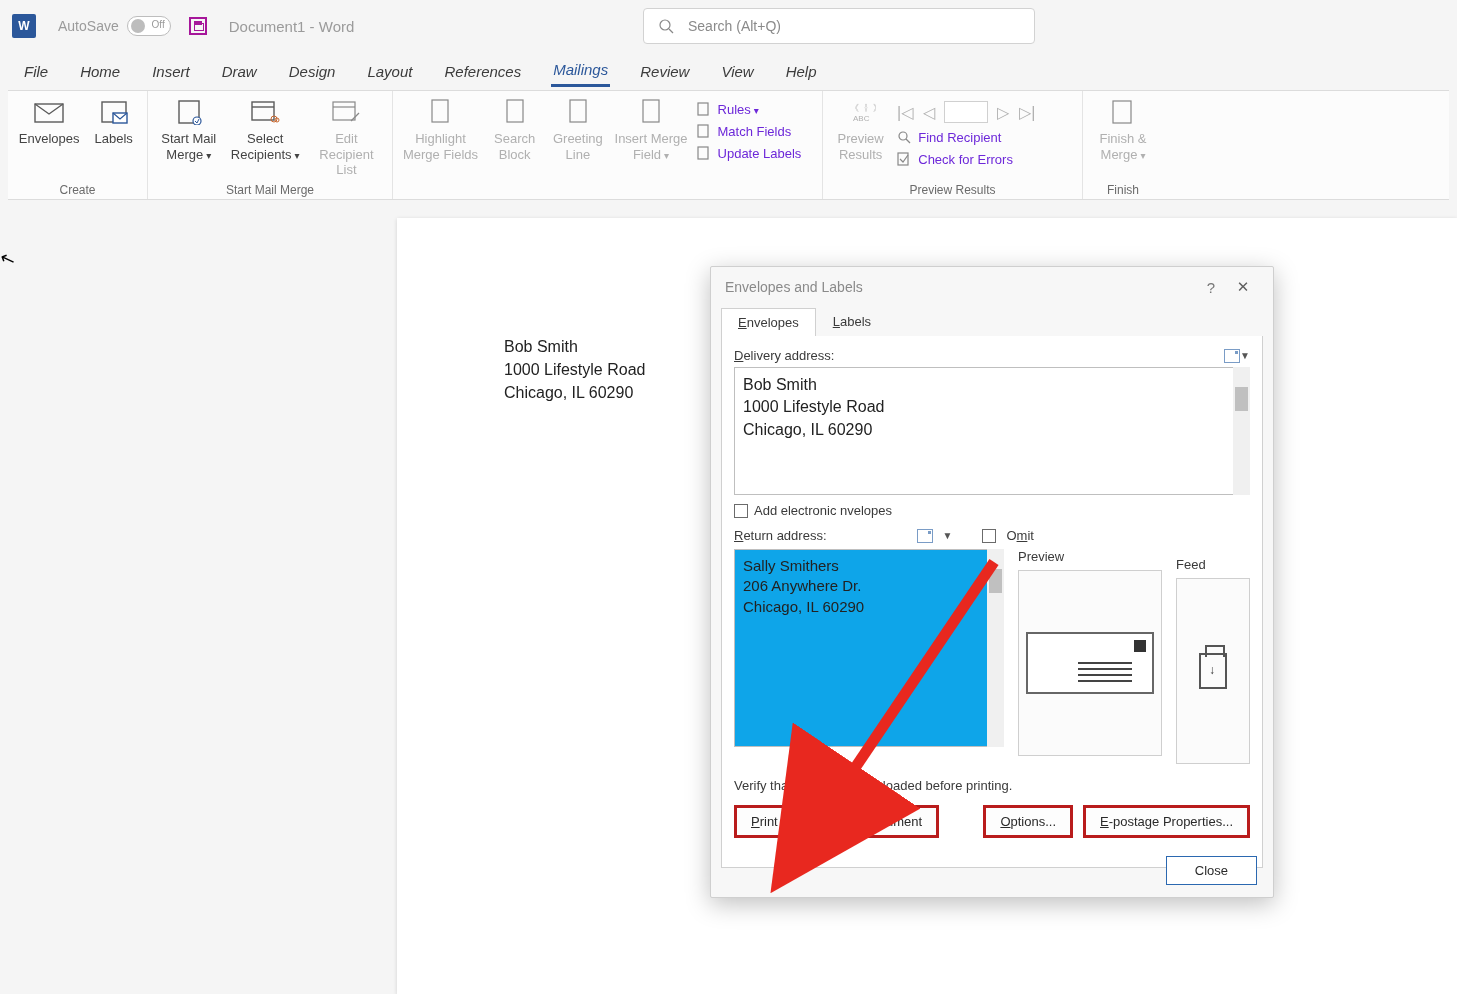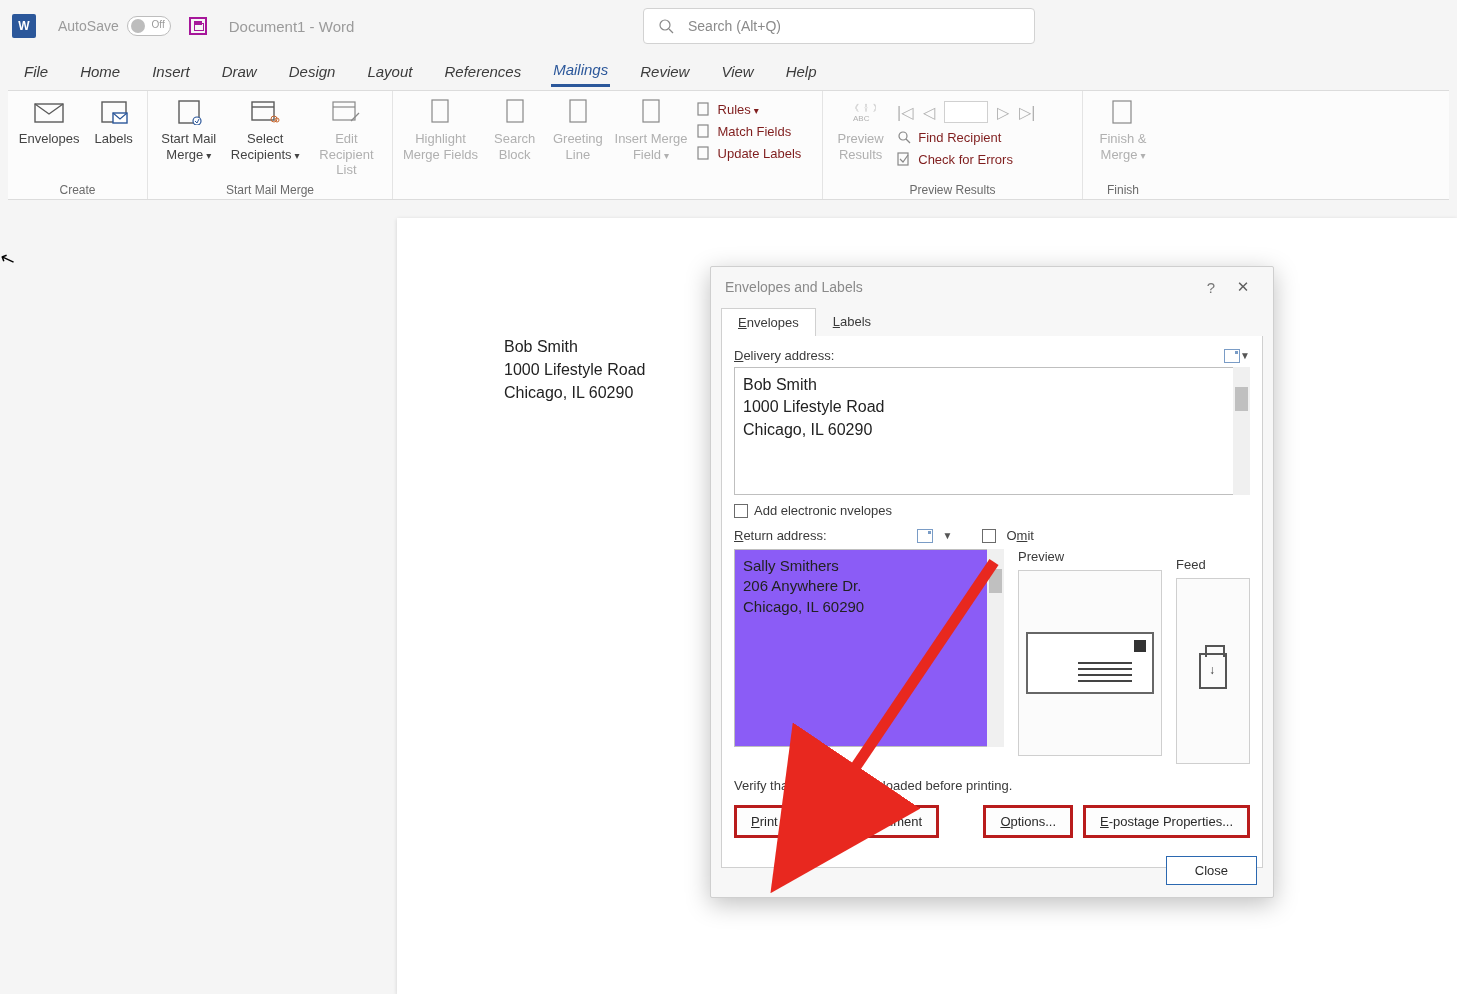--- a/index.html
+++ b/index.html
@@ -28,21 +28,21 @@
   
   .ribbon { height: 110px; background: #fcfcfc; border: 1px solid #dcdcdc; border-left: none; border-right: none; margin: 0 8px; display: flex; }
   .ribbon-group { border-right: 1px solid #e4e4e4; display: flex; flex-direction: column; padding: 4px 8px 0 8px; }
   .group-label { text-align: center; font-size: 12px; color: #6b6b6b; padding: 2px 0; margin-top: auto; }
   .group-body { display: flex; gap: 6px; align-items: flex-start; padding-top: 2px; }
   .rbtn { display: flex; flex-direction: column; align-items: center; width: 68px; color: #444; font-size: 13px; text-align: center; line-height: 1.2; }
   .rbtn.disabled { color: #b0b0b0; }
   .rbtn .ic { width: 32px; height: 30px; margin-bottom: 4px; display: flex; align-items: center; justify-content: center; }
   .drop-arrow::after { content: "▾"; font-size: 10px; margin-left: 3px; color: inherit; }
   .stack { display: flex; flex-direction: column; gap: 6px; padding-top: 4px; }
-  .srow { display: flex; align-items: center; gap: 6px; font-size: 13px; color: #7f1d1d; }
+  .srow { display: flex; align-items: center; gap: 6px; font-size: 13px; color: #6d28d9; }
   .srow .smic { width: 16px; height: 16px; }
   .nav-row { display: flex; align-items: center; gap: 6px; }
   .nav-btn { width: 18px; height: 18px; display: flex; align-items: center; justify-content: center; color: #b0b0b0; }
   .nav-input { width: 44px; height: 22px; border: 1px solid #d0d0d0; background: #fff; }
 
   
   .doc-area { position: absolute; top: 200px; left: 0; right: 0; bottom: 0; background: #f5f5f5; }
   .page { position: absolute; left: 397px; top: 18px; width: 1060px; height: 776px; background: #fff; box-shadow: 0 1px 4px rgba(0,0,0,0.15); }
   .page-text { position: absolute; left: 107px; top: 117px; font-size: 16px; color: #222; line-height: 1.45; }
 
@@ -61,21 +61,21 @@
   .scroll-track { position: absolute; right: 0; top: 0; bottom: 0; width: 17px; background: #f0f0f0; }
   .scroll-thumb { position: absolute; top: 20px; width: 13px; left: 2px; height: 24px; background: #c0c0c0; }
   .addr-wrap { position: relative; }
   .chk-row { display: flex; align-items: center; gap: 6px; font-size: 13px; color: #3a3a3a; margin: 8px 0 10px 0; }
   .chk { width: 14px; height: 14px; border: 1px solid #6b6b6b; }
   .return-row { display: flex; align-items: center; gap: 10px; }
   .addr-icon { width: 16px; height: 14px; border: 1px solid #7a9cc6; position: relative; }
   .addr-icon::after { content: ""; position: absolute; right: 1px; top: 1px; width: 3px; height: 3px; background: #7a9cc6; }
   .drop-caret { font-size: 10px; color: #555; }
   .lower { display: flex; gap: 14px; margin-top: 6px; }
-  .ret-box { width: 270px; height: 198px; border: 1px solid #bfbfbf; background: #8b5cf6; padding: 6px 8px; font-size: 15px; color: #222; line-height: 1.35; position: relative; }
+  .ret-box { width: 270px; height: 198px; border: 1px solid #bfbfbf; background: #0ea5e9; padding: 6px 8px; font-size: 15px; color: #222; line-height: 1.35; position: relative; }
   .panel-col { flex: 1; }
   .panel-lbl { font-size: 13px; color: #3a3a3a; margin-bottom: 6px; }
   .prev-box { border: 1px solid #cfcfcf; background: #fbfbfb; height: 186px; display: flex; align-items: center; justify-content: center; }
   .envelope-mini { width: 128px; height: 62px; border: 2px solid #666; background: #fff; position: relative; }
   .envelope-mini .stamp { position: absolute; right: 6px; top: 6px; width: 12px; height: 12px; background: #333; }
   .envelope-mini .lines { position: absolute; left: 50px; top: 28px; width: 54px; }
   .envelope-mini .lines div { height: 2px; background: #444; margin-bottom: 4px; }
   .feed-col { width: 74px; margin-top: 8px; }
   .feed-box { border: 1px solid #cfcfcf; background: #fbfbfb; height: 186px; display: flex; align-items: center; justify-content: center; }
   .feeder { width: 28px; height: 36px; border: 2px solid #555; position: relative; }

